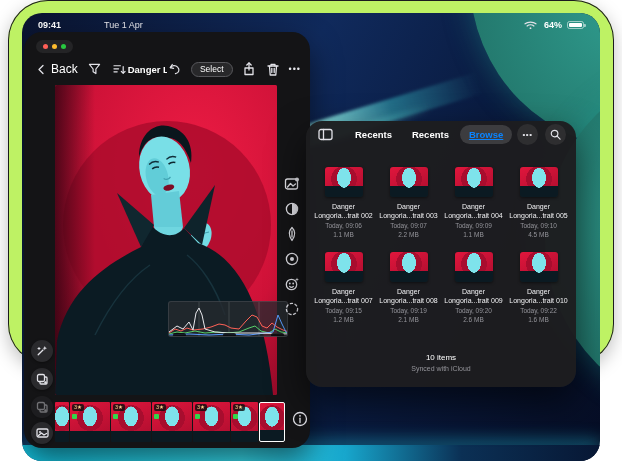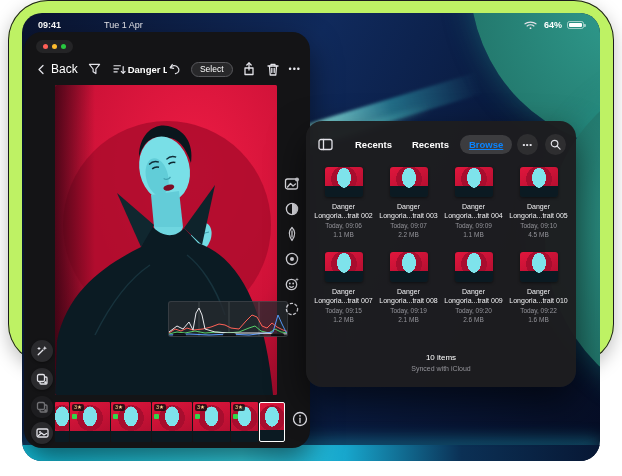--- a/index.html
+++ b/index.html
@@ -84,21 +84,21 @@
   .thumb.sel { border:1.5px solid #fff; border-radius:2px; }
   .rate-badge { position:absolute; left:2px; top:2px; background:rgba(15,15,15,.82); color:#ffd58a;
                 font-size:5.5px; line-height:7px; padding:0 2px; border-radius:2px; }
   .edit-flag { position:absolute; left:2px; top:12px; width:5px; height:5px; background:#32d74b; border-radius:1px; }
   .info-btn { position:absolute; left:266px; top:377px; width:20px; height:20px; border-radius:50%;
               display:flex; align-items:center; justify-content:center; }
 
   
   .files { position:absolute; left:284px; top:108px; width:270px; height:266px; background:rgba(29,29,31,.97);
            border-radius:16px; box-shadow: 0 16px 36px rgba(0,0,0,.6); }
-  .f-header { position:absolute; left:10px; right:10px; top:11px; height:24px; display:flex; align-items:center; }
+  .f-header { position:absolute; left:10px; right:10px; top:1px; height:24px; display:flex; align-items:center; }
   .sidebar-btn { width:18px; height:18px; display:flex; align-items:center; justify-content:center; }
   .tabs { display:flex; gap:2px; margin-left:12px; }
   .tab { font-size:9.5px; font-weight:600; color:#fff; padding:4px 9px; border-radius:12px; white-space:nowrap; }
   .tab.active { background:#3c3c3f; color:#0a84ff;text-decoration:underline; }
   .f-right { margin-left:auto; display:flex; gap:7px; }
   .circ-btn { width:21px; height:21px; border-radius:50%; background:#2e2e30; display:flex; align-items:center; justify-content:center;
               color:#e7e7ec; font-size:8px; letter-spacing:.5px; }
 
   .grid { position:absolute; left:5px; right:5px; top:46px; display:grid; grid-template-columns:repeat(4,1fr); row-gap:13px; }
   .cell { display:flex; flex-direction:column; align-items:center; }

